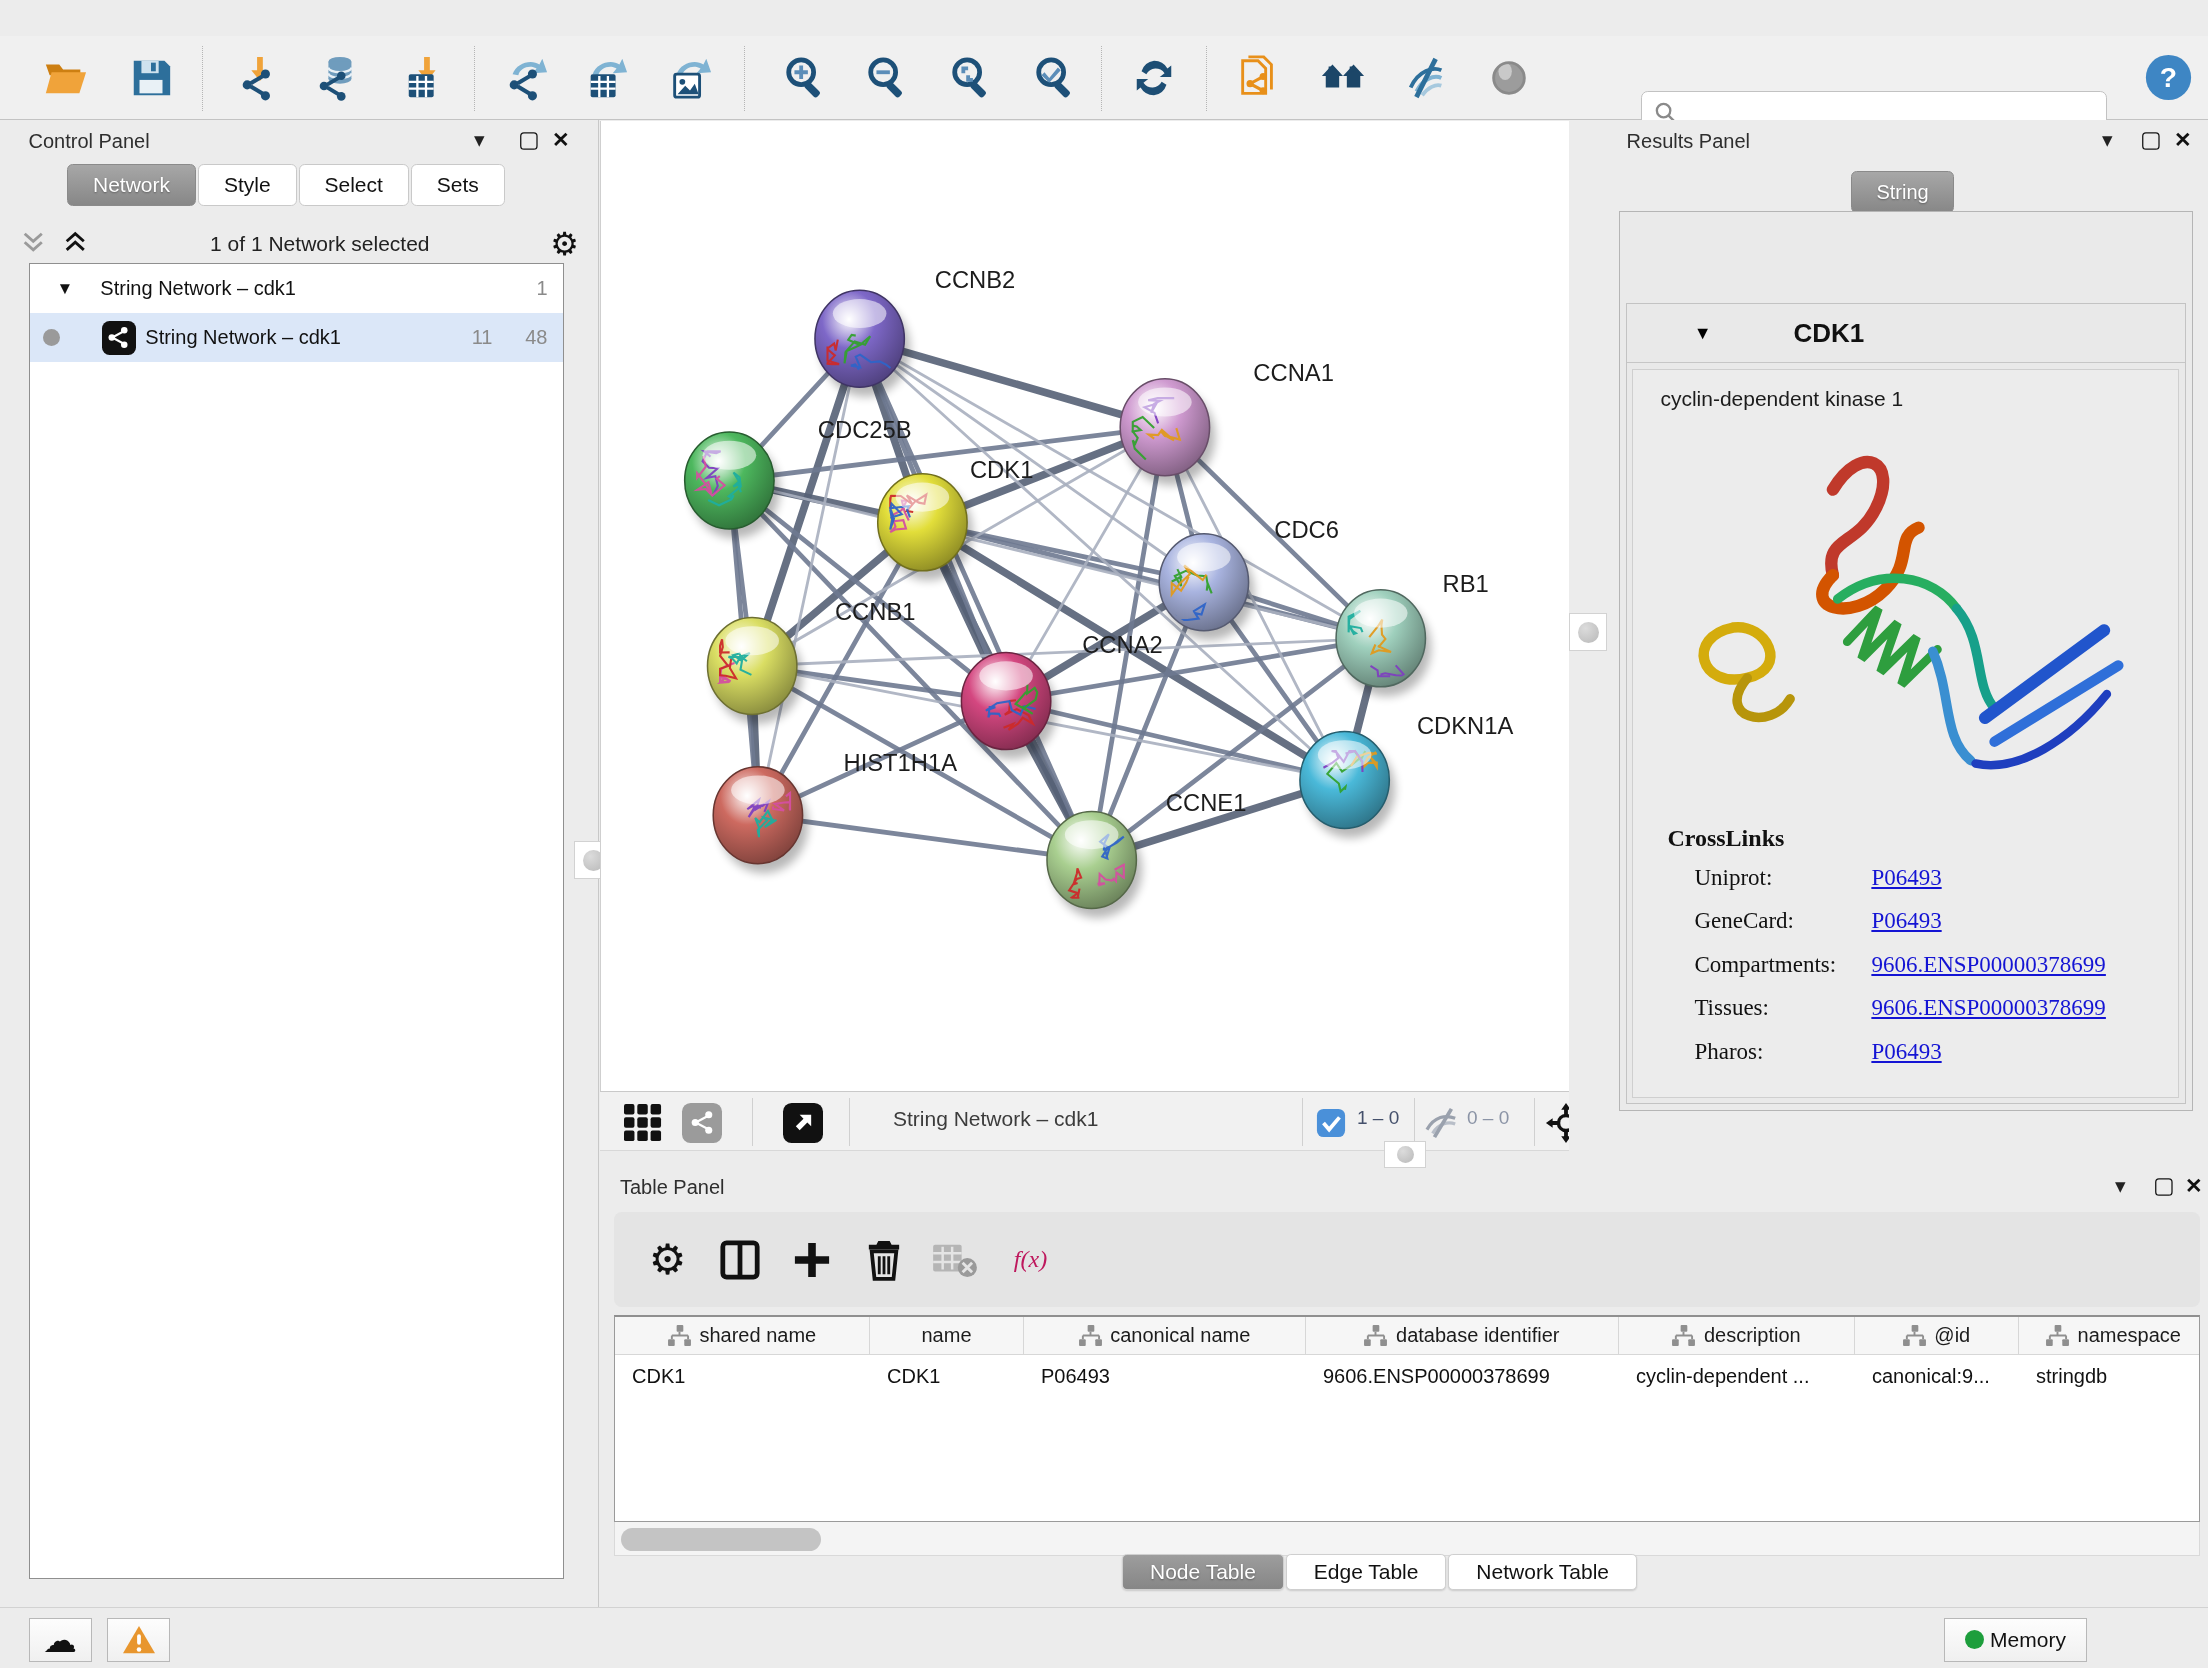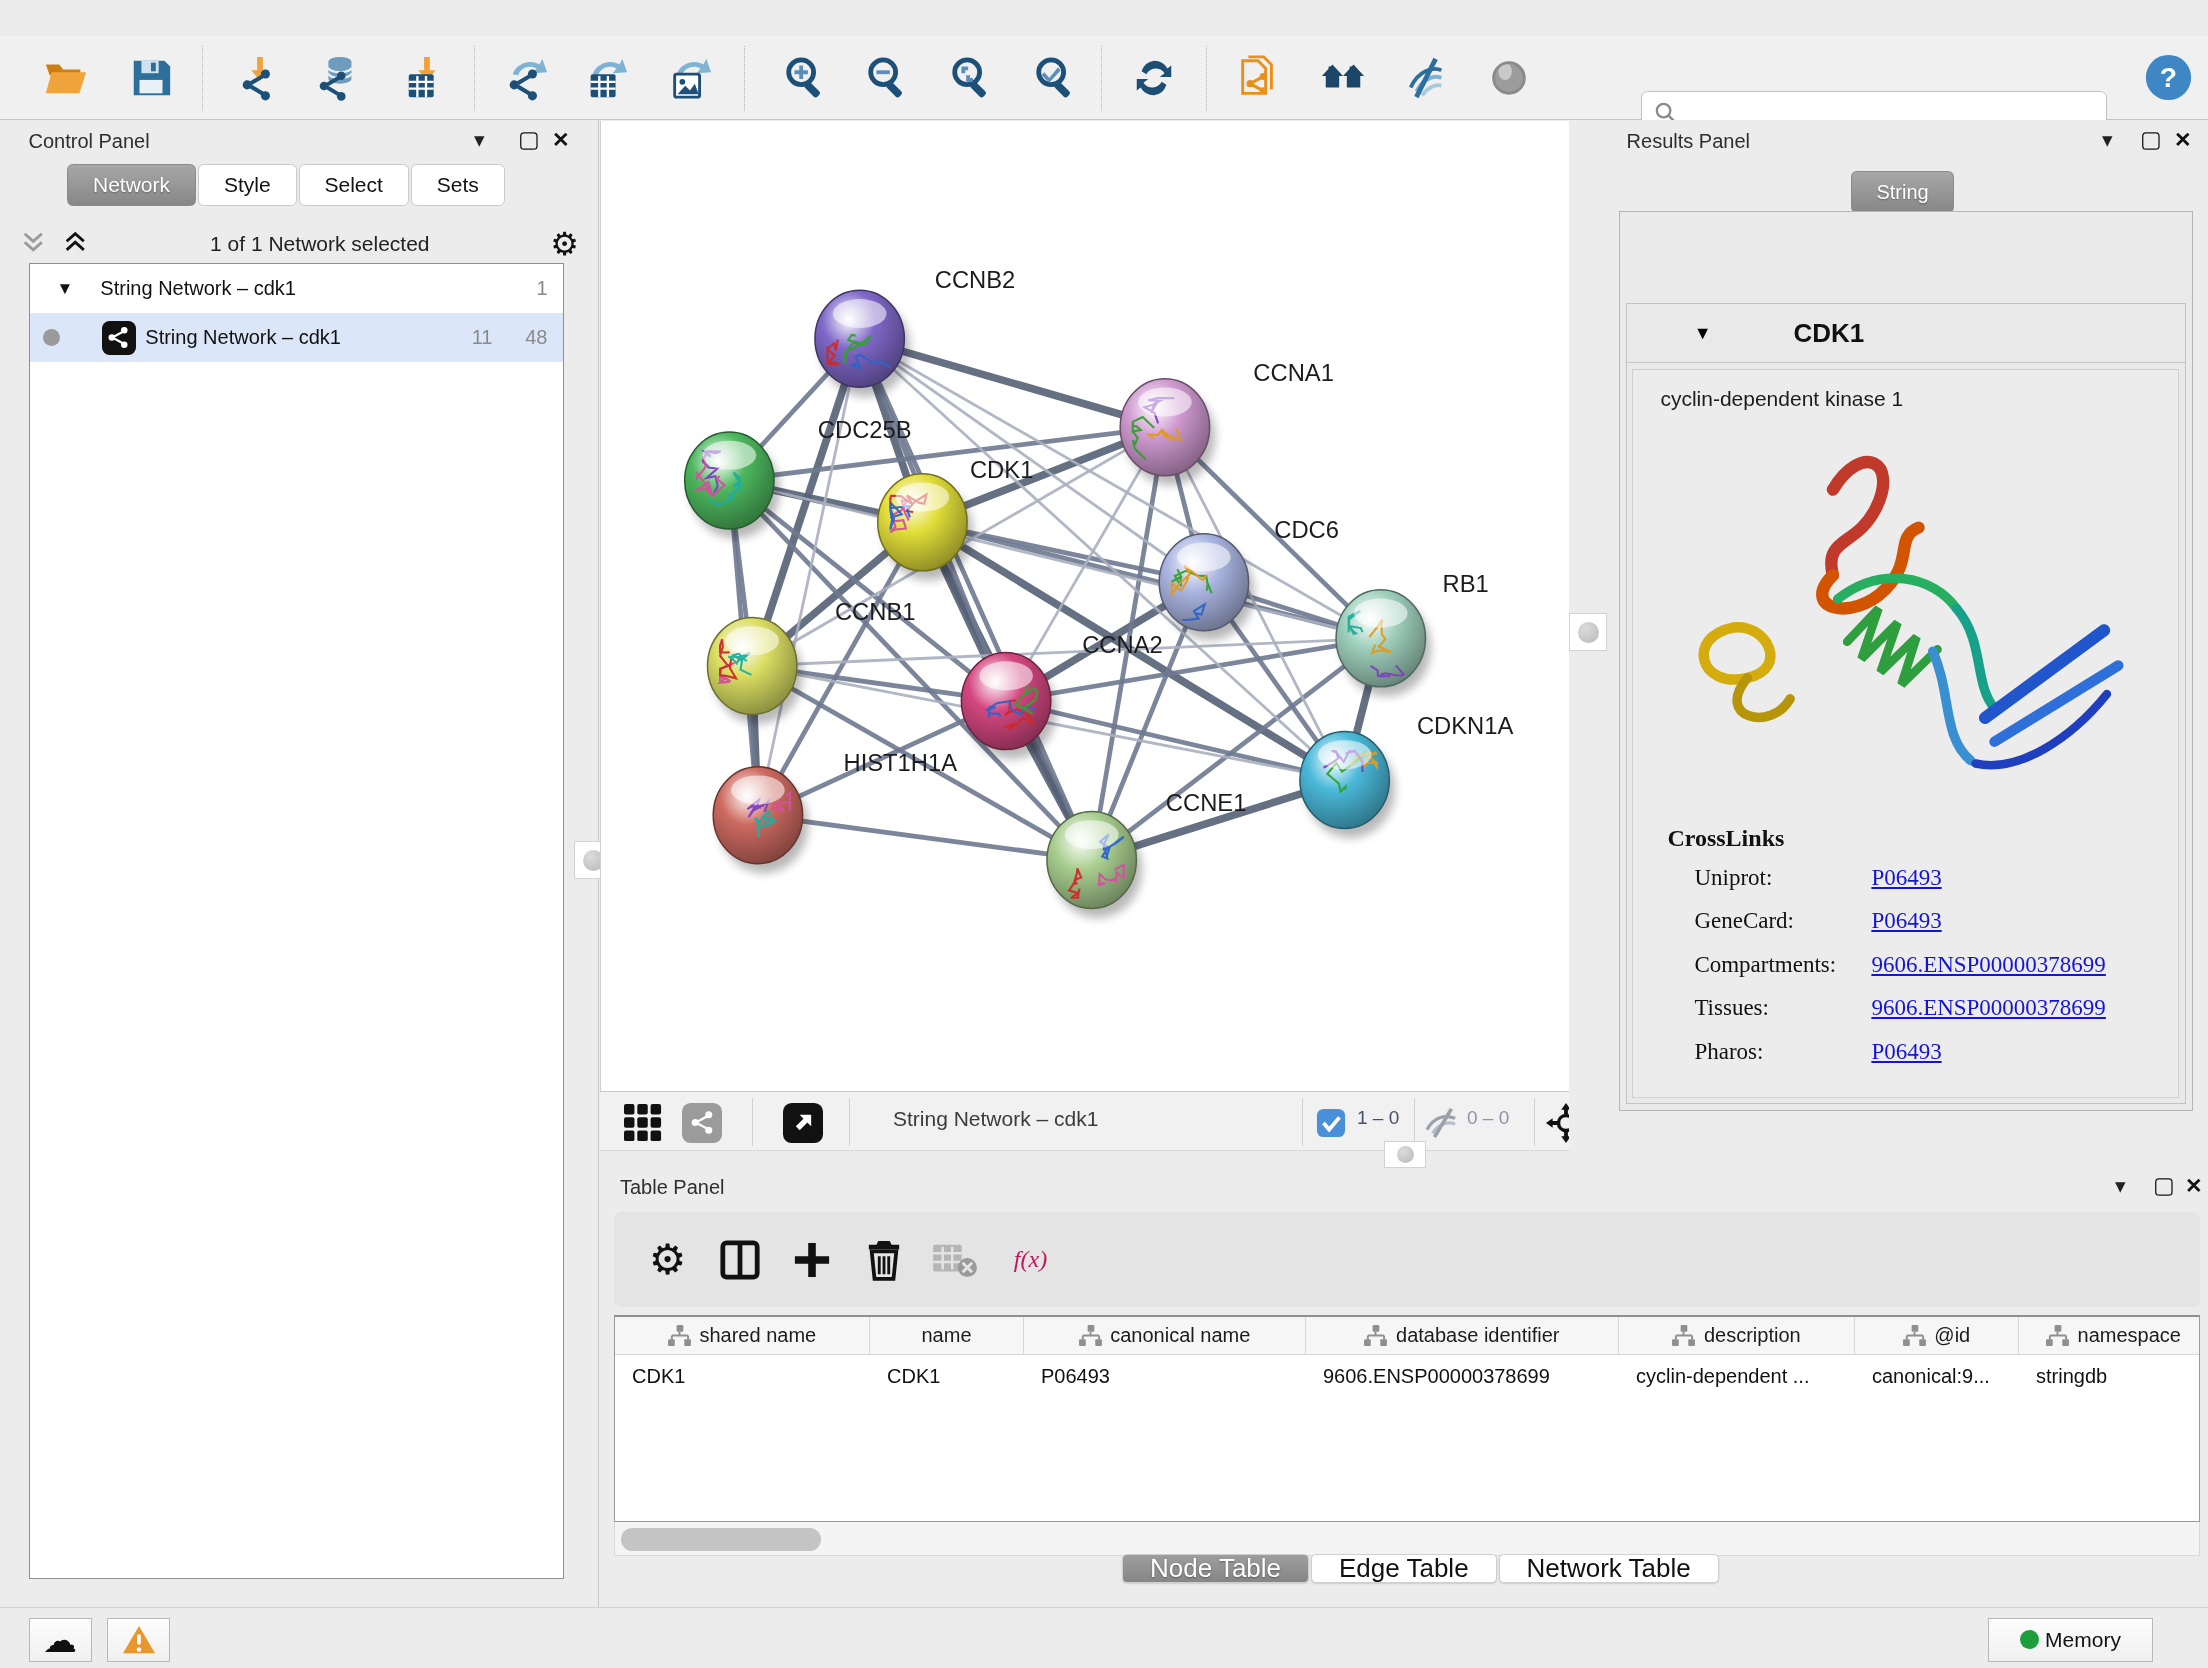--- a/index.html
+++ b/index.html
@@ -66,21 +66,21 @@
   .tp-toolbox { position:absolute; left:15px; top:42px; width:1586px; height:95px; background:#e4e4e4; border-radius:7.6px; }
   .tp-ic { position:absolute; top:21px; width:53px; height:53px; display:flex; align-items:center; justify-content:center; cursor:pointer; }
   .tp-table { position:absolute; left:15px; top:145px; width:1586px; height:207px; background:#fff; border:1px solid #9a9a9a; border-top:2.9px solid #8f8f8f; overflow:hidden; }
   .tp-hrow { display:flex; height:38px; background:#f6f6f6; border-bottom:1px solid #d7d7d7; }
   .tp-hcell { display:flex; align-items:center; justify-content:center; border-right:1px solid #d7d7d7; font-size:20px; color:#1c1c1c; gap:8.6px; overflow:hidden; white-space:nowrap; flex:none; cursor:pointer; }
   .tp-drow { display:flex; height:42px; }
   .tp-dcell { display:flex; align-items:center; padding-left:17px; font-size:20px; color:#111; overflow:hidden; white-space:nowrap; flex:none; }
   .tp-scroll { position:absolute; left:15px; top:352px; width:1586px; height:34px; background:#f4f4f4; border:1px solid #d9d9d9; border-top:none; }
   .tp-thumb { position:absolute; left:5.7px; top:5.7px; width:200px; height:23px; background:#c4c4c4; border-radius:11.4px; cursor:pointer; }
   .tp-tabs { position:absolute; left:523px; top:384px; display:flex; }
-  .tp-tab { height:29px; padding:12px 27px; background:#fff; border:1px solid #cfcfcf; font-size:26px; color:#111; display:flex; align-items:center; border-radius:4.8px; margin-right:1.9px; cursor:pointer; box-shadow:0 1px 1.9px rgba(0,0,0,.15); }
+  .tp-tab { height:36px; padding:12px 27px; background:#fff; border:1px solid #cfcfcf; font-size:21px; color:#111; display:flex; align-items:center; border-radius:4.8px; margin-right:1.9px; cursor:pointer; box-shadow:0 1px 1.9px rgba(0,0,0,.15); }
   .tp-tab.sel { background:linear-gradient(#9d9d9d,#868686); color:#fff; text-shadow:0 1px 1.9px rgba(0,0,0,.35); }
 
   
   .statusbar { left:0; top:1607px; width:2208px; height:61px; background:#ececec; border-top:1.9px solid #d2d2d2; }
   .sb-btn { position:absolute; top:9.5px; height:44px; background:linear-gradient(#fdfdfd,#f0f0f0); border:1.9px solid #b8b8b8; display:flex; align-items:center; justify-content:center; cursor:pointer; }
 </style>
 </head>
 <body>
 
 <div id="app">
@@ -825,19 +825,19 @@
     <div class="sb-btn" style="left:28.5px;width:63px">
       <span style="font-size:34px;color:#111;line-height:1">☁</span>
     </div>
     <div class="sb-btn" style="left:107px;width:63px">
       <svg width="36" height="32" viewBox="0 0 38 34">
           <path d="M19 2 36 31 H2 Z" fill="#e8962e"></path>
           <rect x="17" y="11" width="4" height="11" rx="2" fill="#fff"></rect>
           <circle cx="19" cy="27" r="2.4" fill="#fff"></circle>
         </svg>
     </div>
-    <div class="sb-btn" style="left:1988px;width:165px;gap:6px">
+    <div class="sb-btn" style="left:1944px;width:143px;gap:6px">
       <span style="width:19px;height:19px;border-radius:50%;background:#1d9e3c"></span>
       <span style="font-size:21px;color:#111">Memory</span>
     </div>
   </div>
 </div>
 
 
 </body></html>

